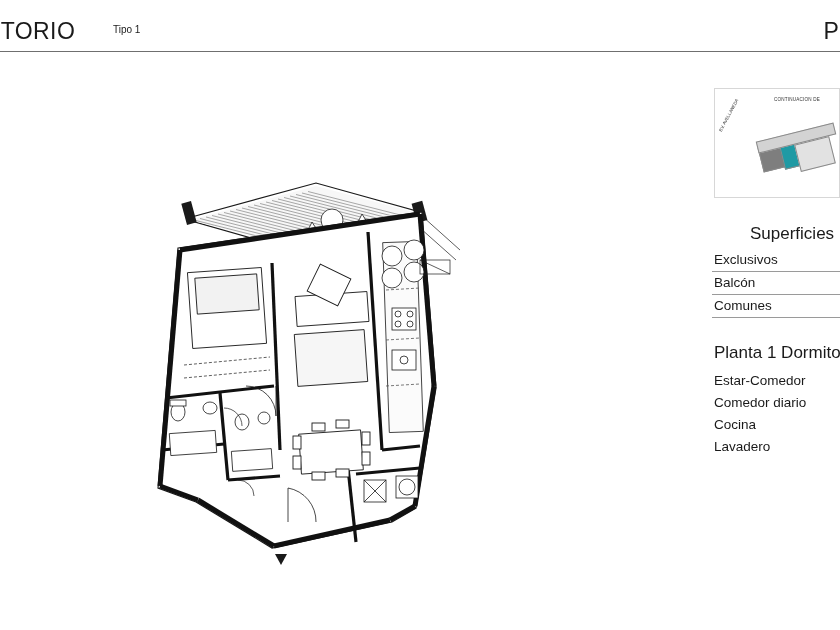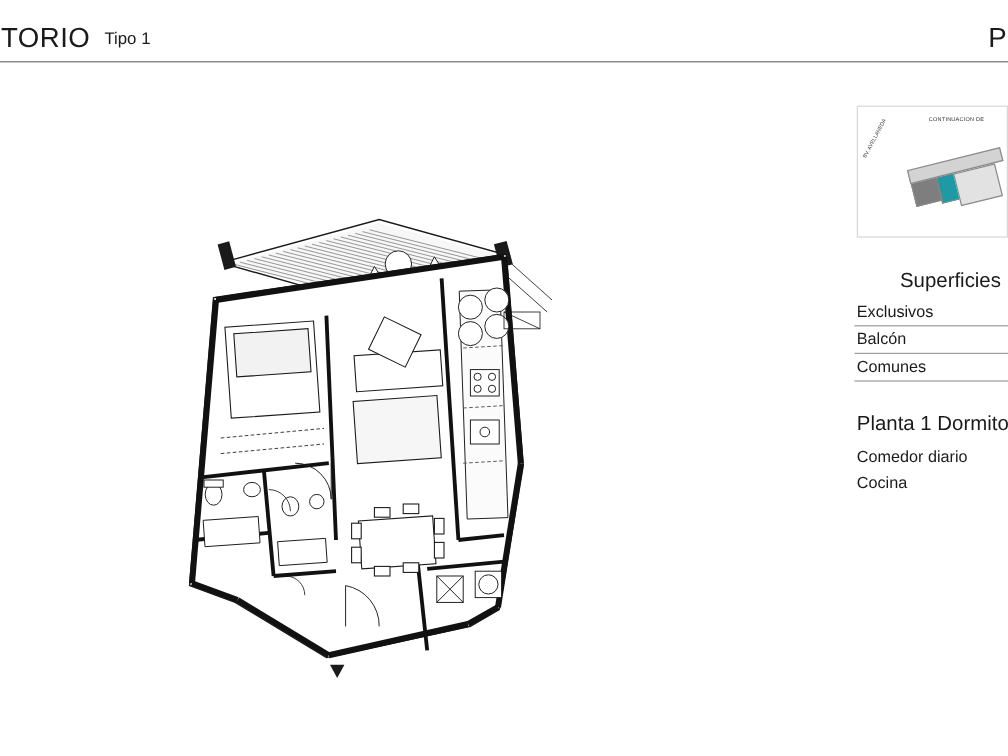--- a/index.html
+++ b/index.html
@@ -22,23 +22,23 @@
     position: absolute;
     left: -6px;
     top: 18px;
     font-size: 23px;
     letter-spacing: 0.4px;
     color: #1a1a1a;
     white-space: nowrap;
   }
   .header-sub {
     position: absolute;
-    left: 87px;
+    left: 113px;
     top: 24px;
-    font-size: 14px;
+    font-size: 10px;
     color: #1a1a1a;
     white-space: nowrap;
   }
   .header-right {
     position: absolute;
     right: -4px;
     top: 18px;
     font-size: 23px;
     color: #1a1a1a;
     white-space: nowrap;
@@ -350,19 +350,21 @@
 
     <div class="surf-title">Superficies</div>
     <div class="surf-list">
       <div class="surf-row">Exclusivos</div>
       <div class="surf-row">Balcón</div>
       <div class="surf-row">Comunes</div>
     </div>
 
     <div class="rooms-title">Planta 1 Dormito</div>
     <div class="rooms-list">
+      <div class="room-row">Estar-Comedor</div>
       <div class="room-row">Comedor diario</div>
       <div class="room-row">Cocina</div>
+      <div class="room-row">Lavadero</div>
     </div>
 
   </div>
 
 </div>
 
 </body></html>

